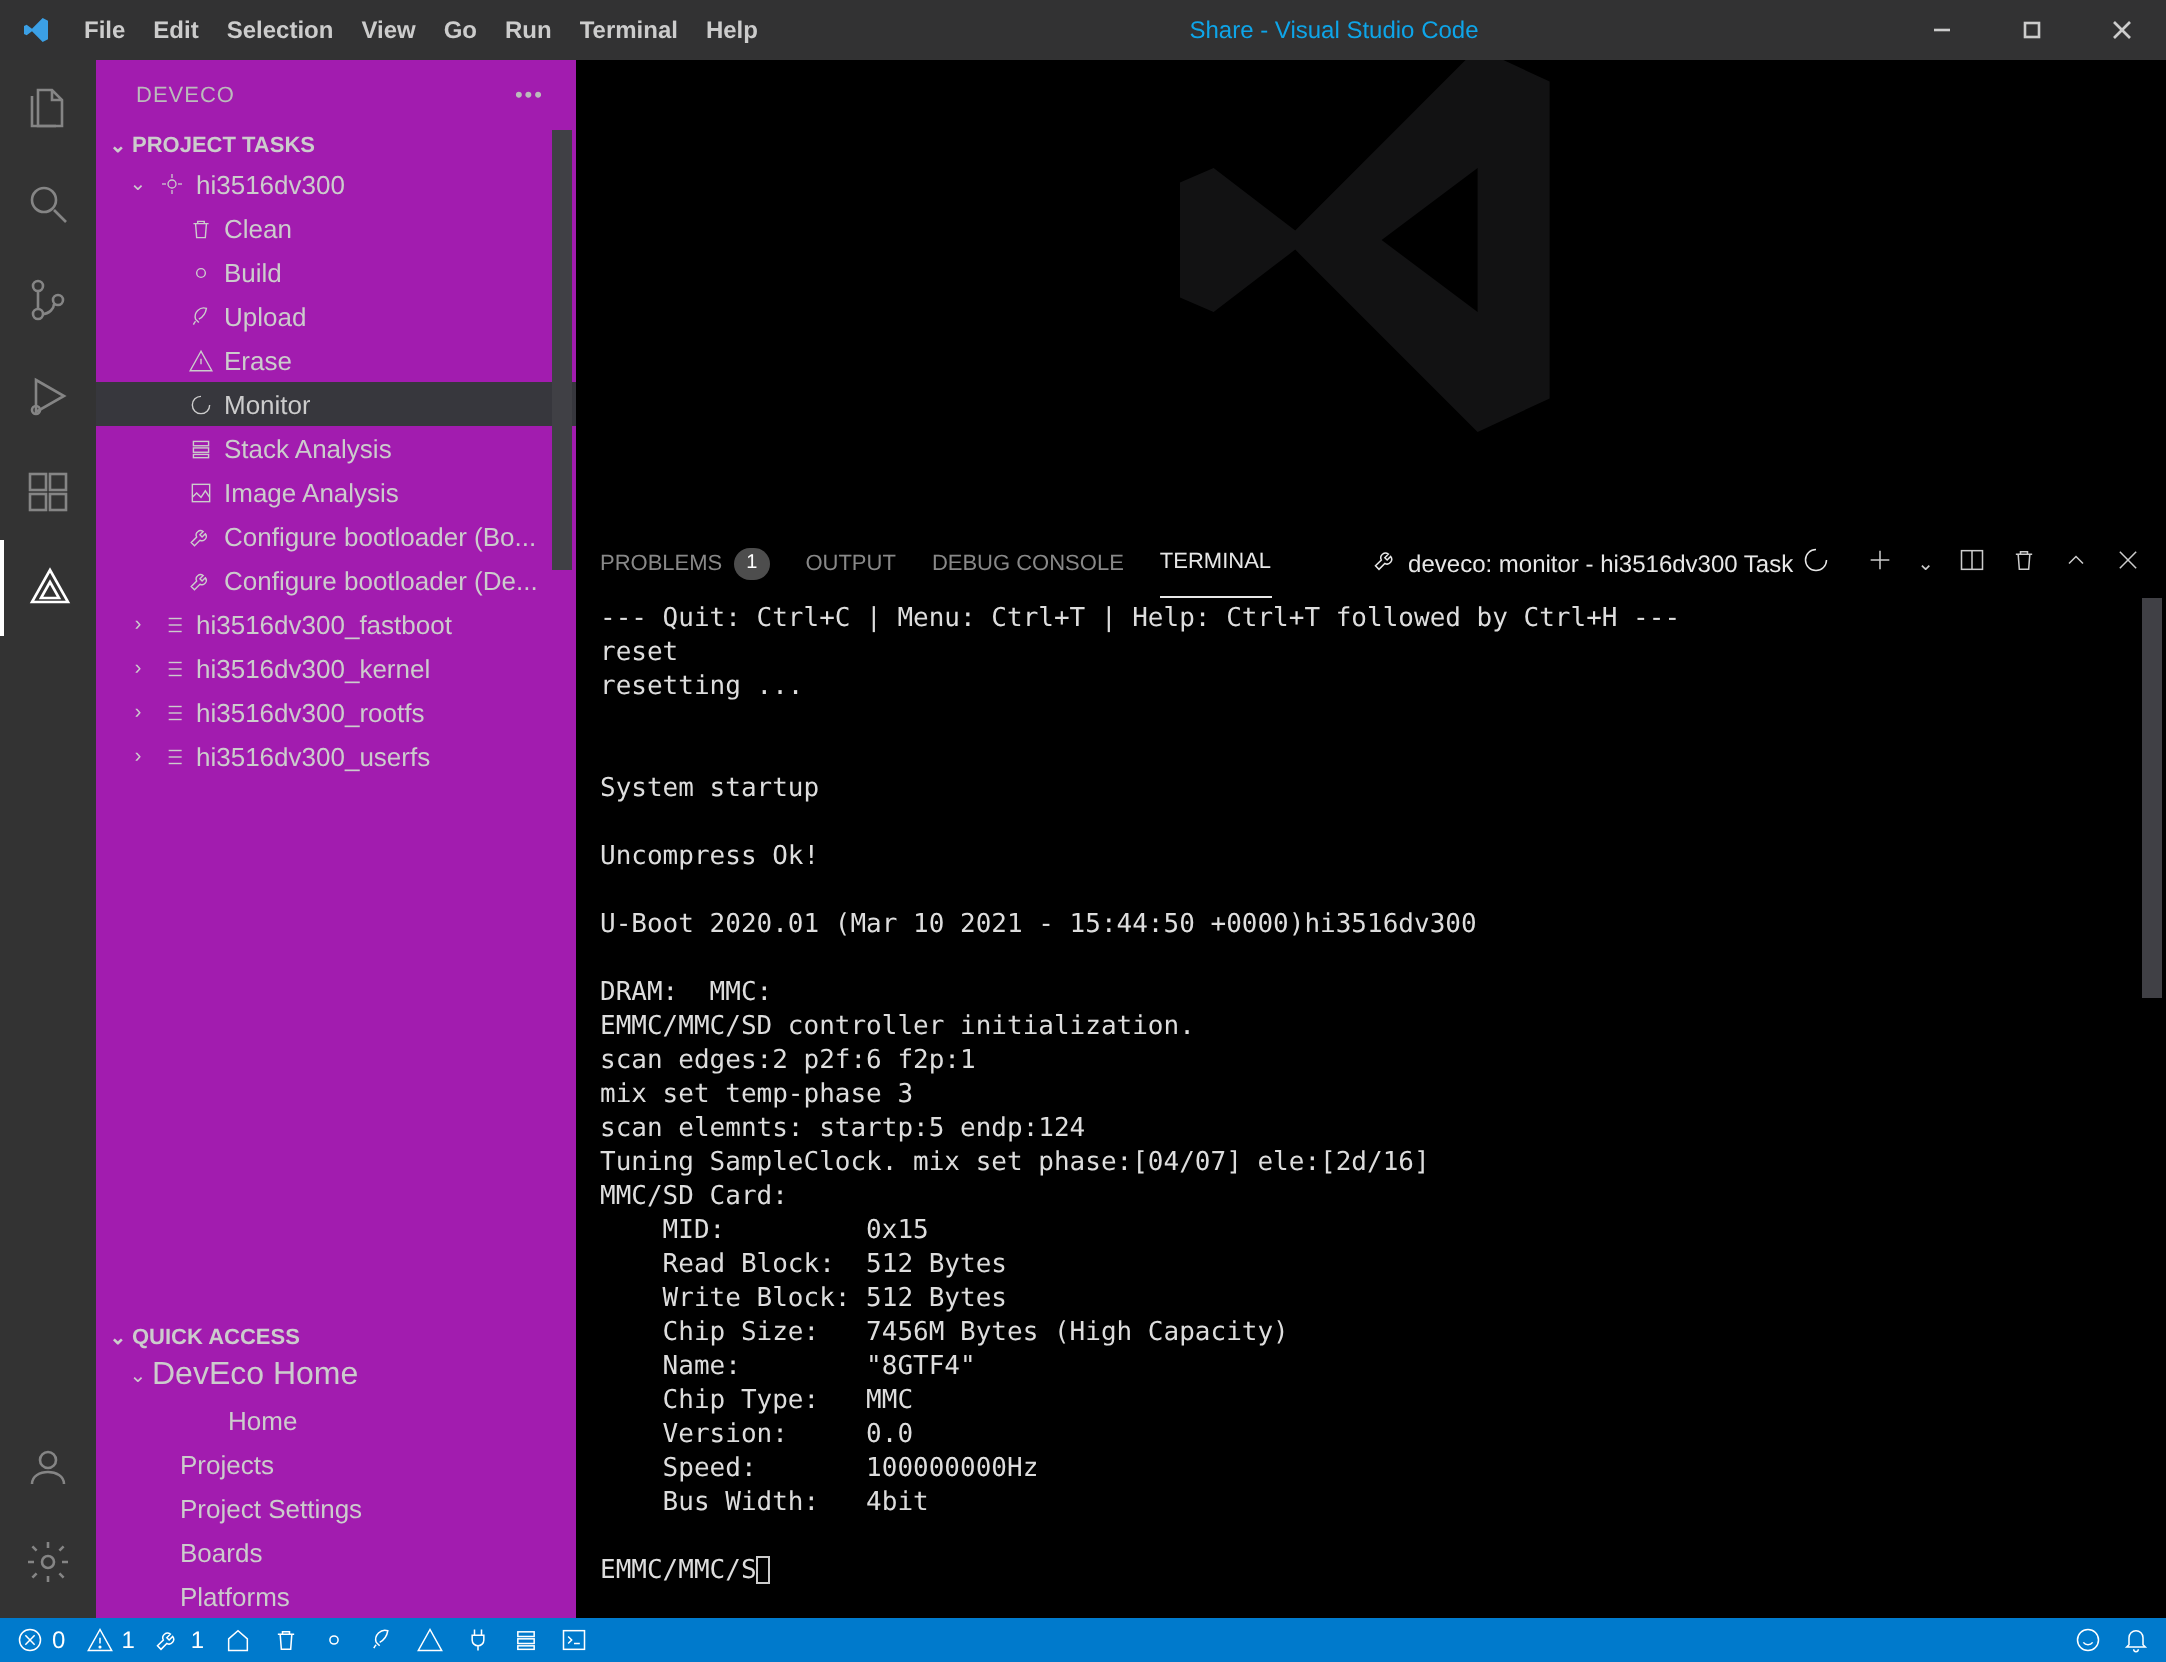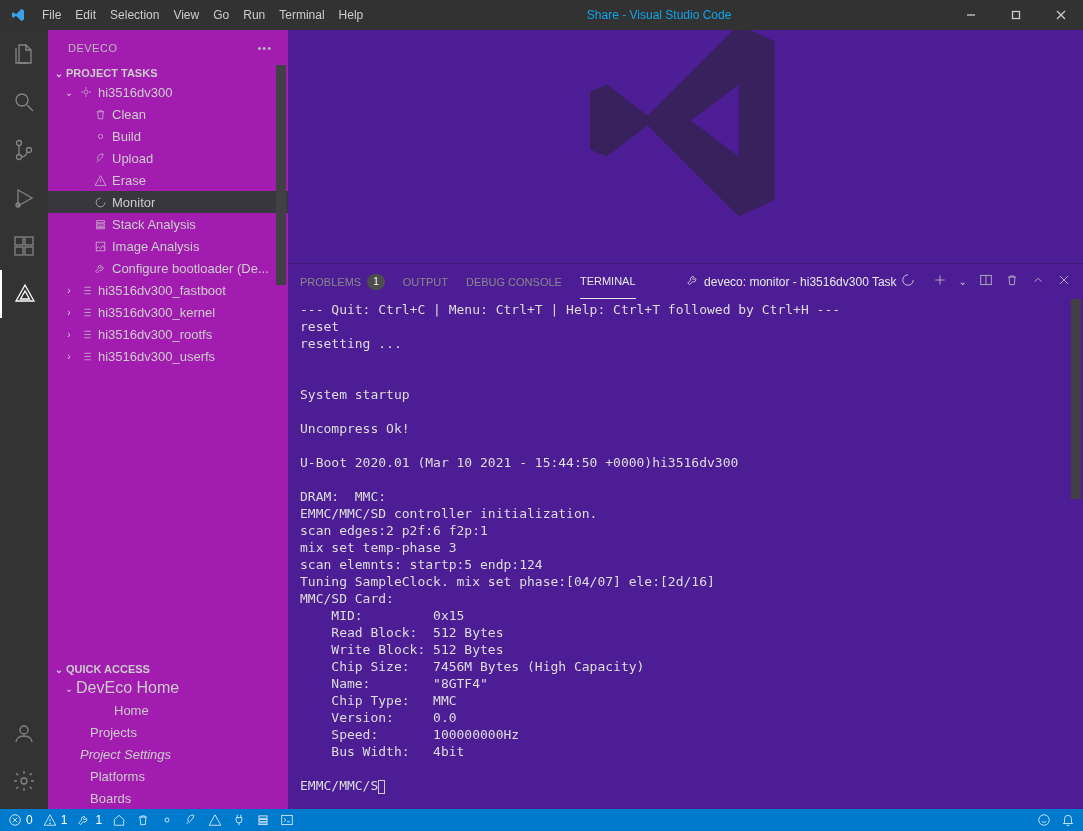--- a/index.html
+++ b/index.html
@@ -1,19 +1,19 @@
 <!DOCTYPE html>
 <html><head>
 <meta charset="utf-8">
 <style>
 * { margin:0; padding:0; box-sizing:border-box; font-family:"Segoe UI",Arial,sans-serif; }
 body { width:1083px; height:831px; background:#1e1e1e; color:#ccc; overflow:hidden; display:flex; flex-direction:column; }
 .titlebar { height:30px; background:#323233; display:flex; align-items:center; font-size:12px; color:#ccc; }
 .titlebar .logo { width:35px; display:flex; justify-content:center; align-items:center; }
-.menu-items { display:flex; }
+.menu-items { display:flex;font-weight:bold; }
 .menu-items span { padding:0 7px; cursor:default; }
 .titlebar .title-text { flex:1; text-align:center; color:#0ea5e9; }
 .win-controls { display:flex; }
 .win-controls div { width:45px; height:30px; display:flex; justify-content:center; align-items:center; font-size:10px; }
 .main-area { flex:1; display:flex; overflow:hidden; }
 .activitybar { width:48px; background:#333333; display:flex; flex-direction:column; align-items:center; }
 .act-top { flex:1; display:flex; flex-direction:column; align-items:center; }
 .act-bottom { display:flex; flex-direction:column; align-items:center; padding-bottom:4px; }
 .act-icon { width:48px; height:48px; display:flex; justify-content:center; align-items:center; color:#858585; }
 .act-icon.active { color:#fff; border-left:2px solid #fff; }
@@ -25,21 +25,21 @@
 .section-header .chev { width:14px; font-size:10px; text-align:center; }
 .node { display:flex; align-items:center; height:22px; padding-left:0; cursor:default; }
 .node .chev { width:14px; font-size:10px; text-align:center; }
 .node .icon { width:20px; text-align:center; font-size:12px; margin:0 2px 0 0; display:inline-flex; justify-content:center; }
 .node .label { white-space:nowrap; overflow:hidden; text-overflow:ellipsis; }
 .node.selected { background:#37373d; }
 .indent-1 { padding-left:14px; }
 .indent-2 { padding-left:28px; }
 .quick-access { border-top:1px solid #00000000; }
 .qa-item { display:flex; align-items:center; height:22px; font-size:13px; color:#ccc; cursor:default; }
-.editor-area { flex:1; display:flex; flex-direction:column; background:#4c1d95; min-height:0; }
+.editor-area { flex:1; display:flex; flex-direction:column; background:#000000; min-height:0; }
 .editor-bg { flex:1; position:relative; }
 .vs-watermark { position:absolute; top:50%; left:50%; transform:translate(-50%,-60%); opacity:.5; }
 .panel { height:546px; display:flex; flex-direction:column; min-height:0; border-top:1px solid #00000033; }
 .panel-tabs { height:35px; display:flex; align-items:center; padding:0 12px; font-size:11px; color:#888; gap:18px; }
 .panel-tabs .tab { display:flex; align-items:center; gap:6px; cursor:default; }
 .panel-tabs .tab.active { color:#e7e7e7; border-bottom:1px solid #e7e7e7; height:34px; display:flex; align-items:center; }
 .panel-tabs .spacer { flex:1; }
 .terminal-label { color:#e7e7e7; font-size:12px; display:flex; align-items:center; gap:4px; }
 .term-actions { display:flex; gap:12px; align-items:center; color:#ccc; font-size:12px; }
 .badge { background:#4d4d4d; color:#fff; border-radius:9px; font-size:10px; padding:0 6px; height:16px; display:inline-flex; align-items:center; }
@@ -244,20 +244,29 @@
             </span>
             <span class="label">Image Analysis</span>
           </div>
           <div class="node indent-2">
             <span class="chev"></span>
             <span class="icon">
               <svg width="13" height="13" viewBox="0 0 24 24">
                 <path d="M14 7a4 4 0 0 0-6 5l-5 5 3 3 5-5a4 4 0 0 0 5-6l-3 3-2-2z"></path>
               </svg>
             </span>
+            <span class="label">Configure bootloader (Bo...</span>
+          </div>
+          <div class="node indent-2">
+            <span class="chev"></span>
+            <span class="icon">
+              <svg width="13" height="13" viewBox="0 0 24 24">
+                <path d="M14 7a4 4 0 0 0-6 5l-5 5 3 3 5-5a4 4 0 0 0 5-6l-3 3-2-2z"></path>
+              </svg>
+            </span>
             <span class="label">Configure bootloader (De...</span>
           </div>
         </div>
       <div id="sub-list">
           <div class="node indent-1">
             <span class="chev">›</span>
             <span class="icon">
               <svg width="13" height="13" viewBox="0 0 24 24">
                 <line x1="8" y1="6" x2="20" y2="6"></line>
                 <line x1="8" y1="12" x2="20" y2="12"></line>
@@ -322,23 +331,23 @@
         <span class="chev">⌄</span>
         <span>QUICK ACCESS</span>
       </div>
       <div class="node indent-1">
         <span class="chev">⌄</span>
         <span class="label">DevEco Home</span>
       </div>
       <div id="qa-list">
           <div class="qa-item" style="padding-left: 66px;">Home</div>
           <div class="qa-item" style="padding-left: 42px;">Projects</div>
-          <div class="qa-item" style="padding-left: 32px; font-style: italic;">Project Settings</div>
+          <div class="qa-item" style="padding-left: 42px;">Project Settings</div>
+          <div class="qa-item" style="padding-left: 42px;">Boards</div>
           <div class="qa-item" style="padding-left: 42px;">Platforms</div>
-          <div class="qa-item" style="padding-left: 42px;">Boards</div>
         </div>
     </div>
   </div>
 
   <div class="editor-area">
     <div class="editor-bg">
       <div class="vs-watermark">
         <svg width="240" height="240" viewBox="0 0 100 100">
             <path fill="#252527" stroke="none" d="M72 10l15 7v66l-15 7-38-38-17 13-7-3V38l7-3 17 13L72 10zM72 35L52 50l20 15V35z"></path>
           </svg>

